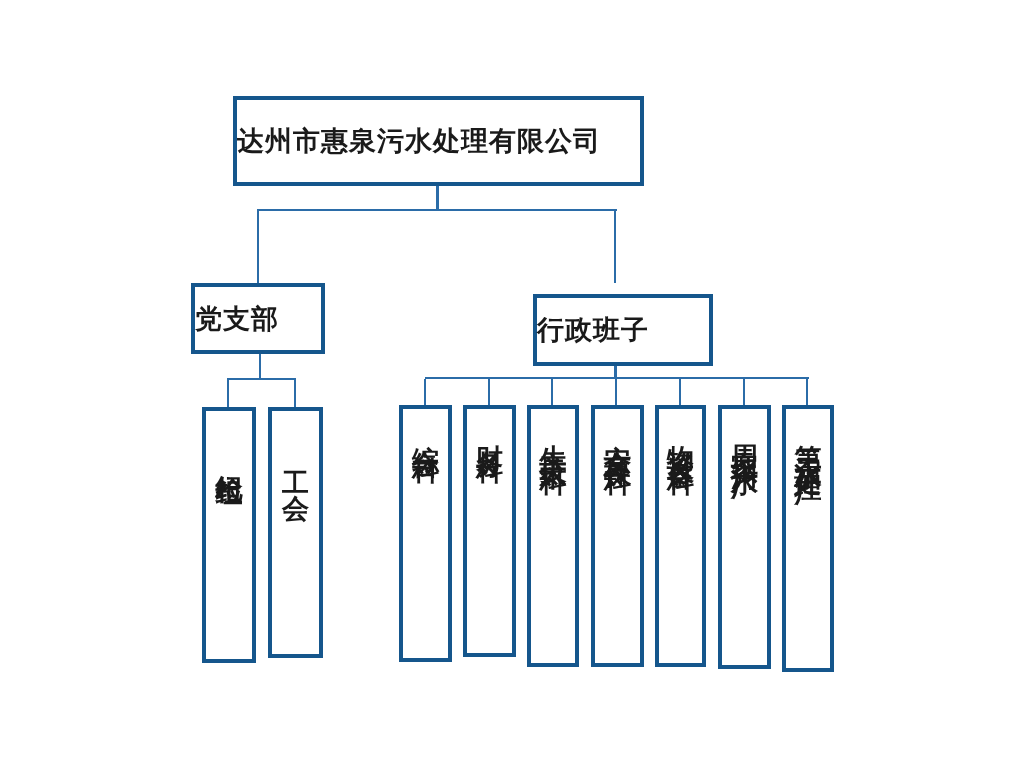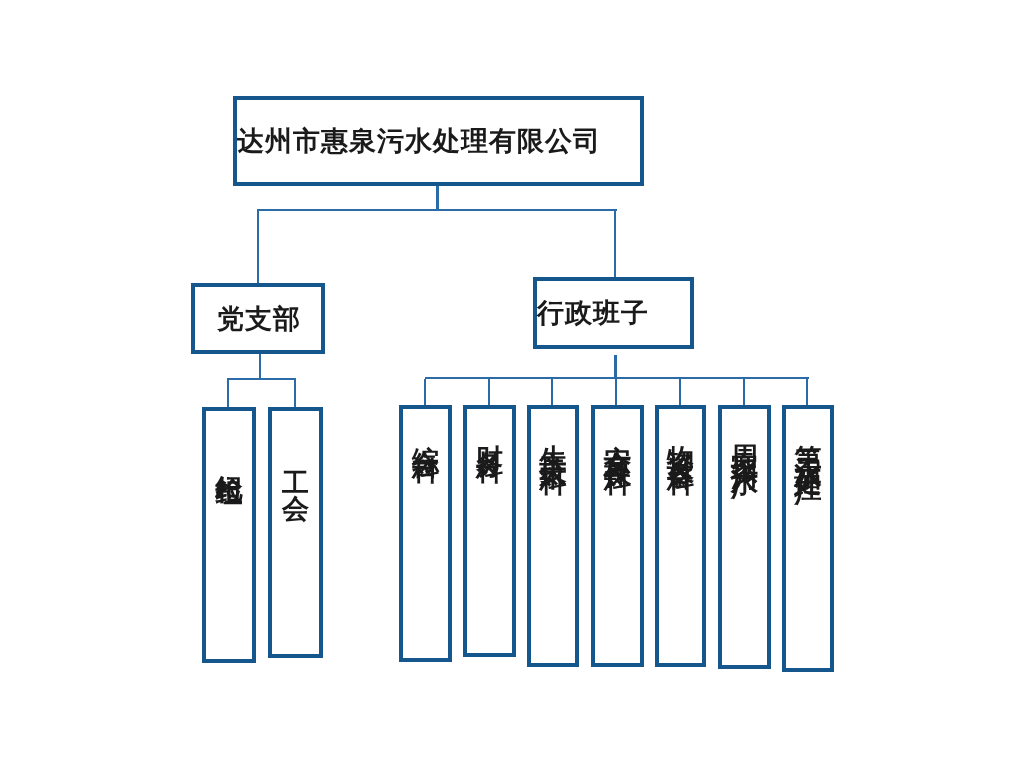--- a/index.html
+++ b/index.html
@@ -70,22 +70,22 @@
   .l-admin-bus   { left: 425px; top: 377px; width: 384px; height: 2px; }
   .l-admin-d1    { left: 424px; top: 379px; width: 2px;  height: 26px; }
   .l-admin-d2    { left: 488px; top: 379px; width: 2px;  height: 26px; }
   .l-admin-d3    { left: 551px; top: 379px; width: 2px;  height: 26px; }
   .l-admin-d4    { left: 615px; top: 379px; width: 2px;  height: 26px; }
   .l-admin-d5    { left: 679px; top: 379px; width: 2px;  height: 26px; }
   .l-admin-d6    { left: 743px; top: 379px; width: 2px;  height: 26px; }
   .l-admin-d7    { left: 806px; top: 379px; width: 2px;  height: 26px; }
   
   .b-root  { left: 233px; top: 96px;  width: 411px; height: 90px; }
-  .b-party { left: 191px; top: 283px; width: 134px; height: 71px; padding-left: 22px; }
-  .b-admin { left: 533px; top: 277px; width: 161px; height: 72px; }
+  .b-party { left: 191px; top: 283px; width: 134px; height: 71px; }
+  .b-admin { left: 533px; top: 294px; width: 180px; height: 72px; }
   .b-c1 { left: 202px; top: 407px; width: 54px; height: 256px; }
   .b-c2 { left: 268px; top: 407px; width: 55px; height: 251px; }
   .b-c3 { left: 399px; top: 405px; width: 53px; height: 257px; }
   .b-c4 { left: 463px; top: 405px; width: 53px; height: 252px; }
   .b-c5 { left: 527px; top: 405px; width: 52px; height: 262px; }
   .b-c6 { left: 591px; top: 405px; width: 53px; height: 262px; }
   .b-c7 { left: 655px; top: 405px; width: 51px; height: 262px; }
   .b-c8 { left: 718px; top: 405px; width: 53px; height: 264px; }
   .b-c9 { left: 782px; top: 405px; width: 52px; height: 267px; }
 </style>

